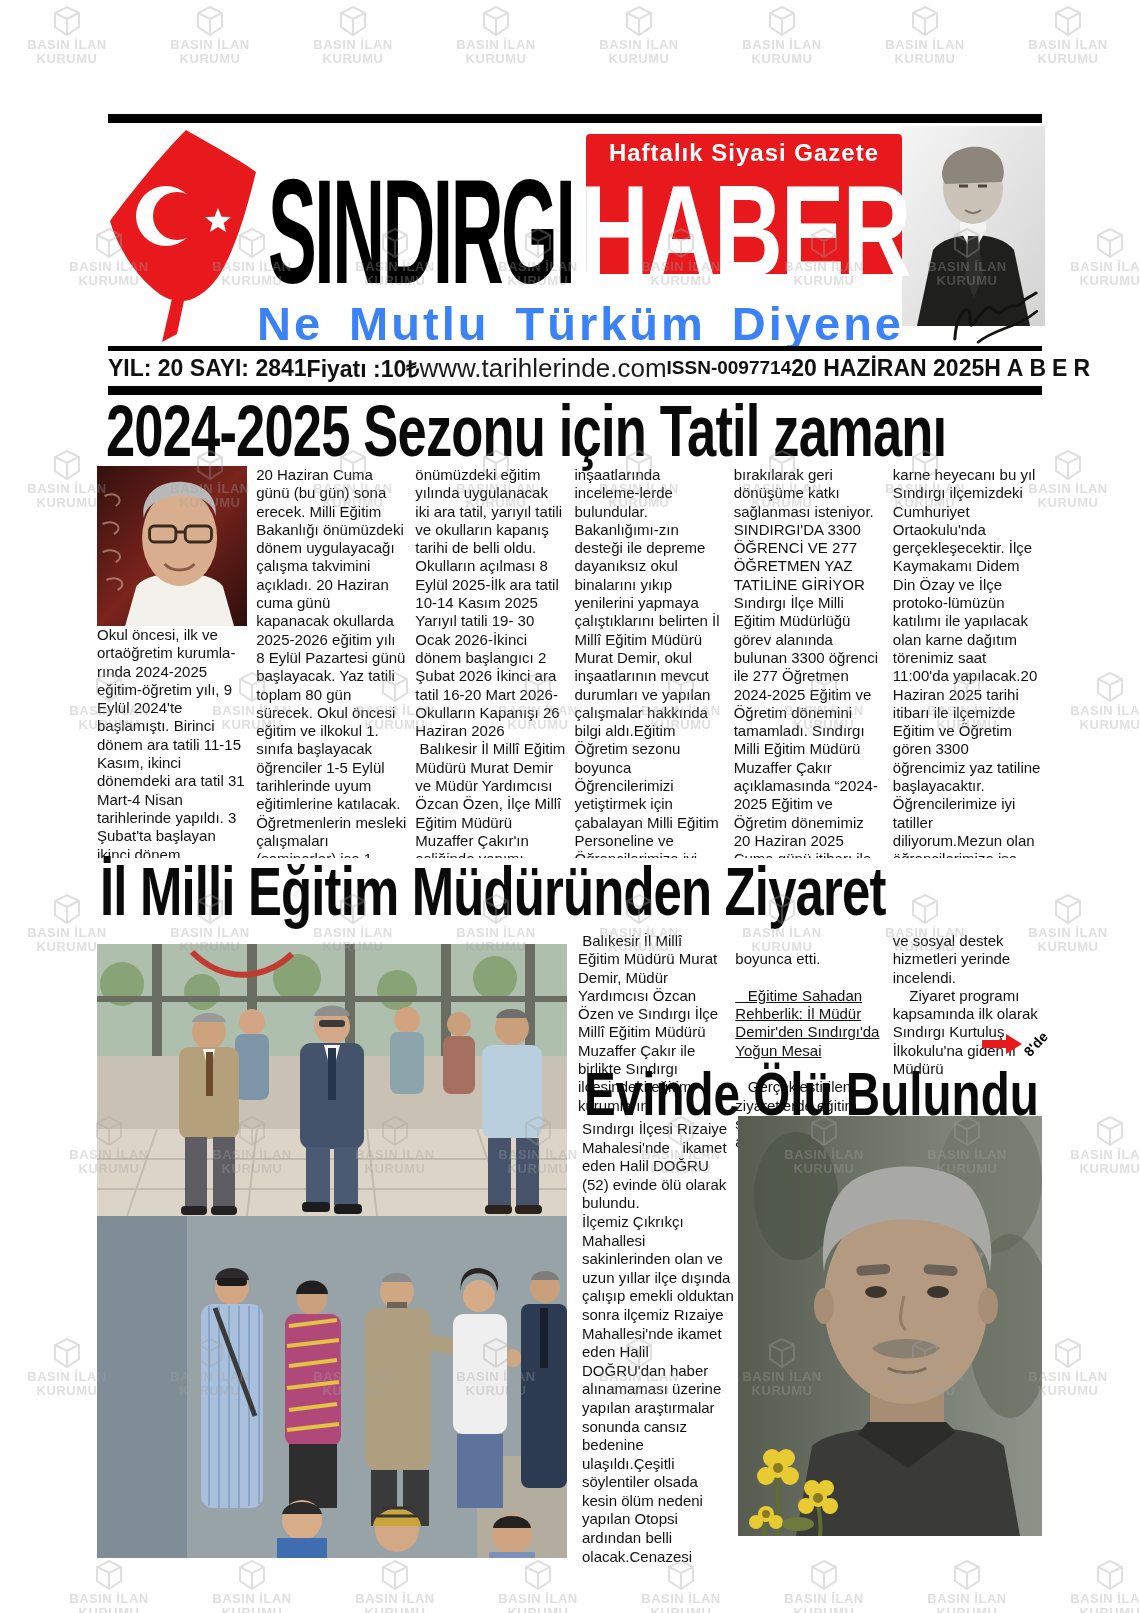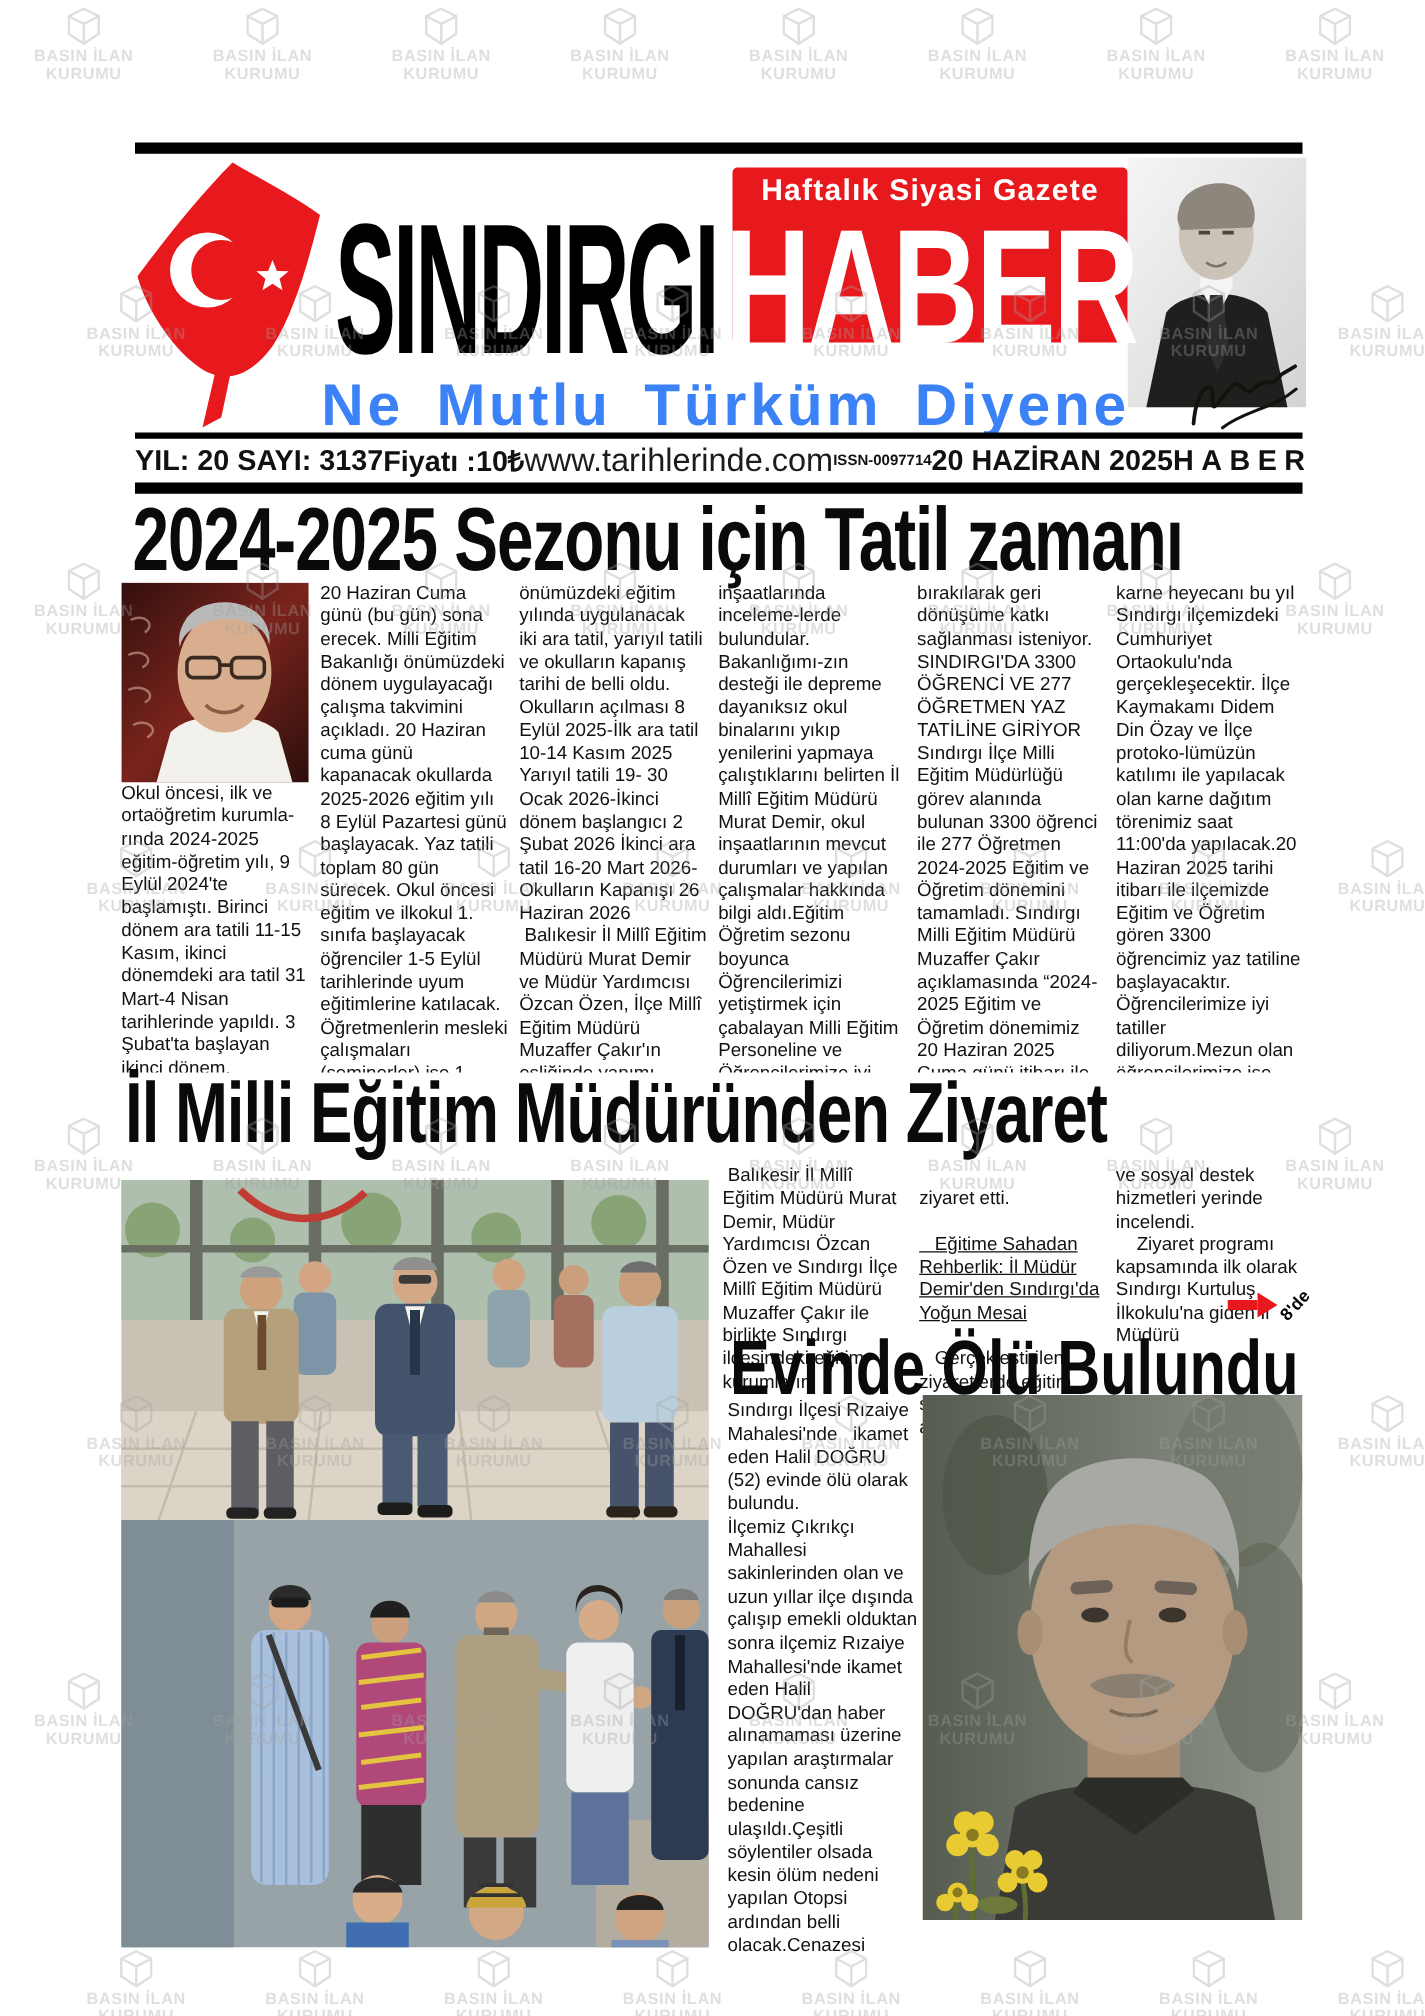--- a/index.html
+++ b/index.html
@@ -22,21 +22,21 @@
   .haber-title{color:#fff;font-weight:700;font-size:92px;letter-spacing:-2px;line-height:.95;
       transform:scale(1.04,1.42);transform-origin:center top;margin-top:2px;}
   .ataturk{position:absolute;left:902px;top:126px;width:143px;height:200px;}
   .signature{position:absolute;left:946px;top:290px;width:100px;height:62px;transform:rotate(-12deg);}
   .slogan{position:absolute;left:112px;top:296px;width:792px;text-align:right;font-size:47px;
       font-weight:700;letter-spacing:3px;word-spacing:10px;color:#3b82f6;}
   .rule1{position:absolute;left:108px;top:346px;width:934px;height:5px;background:#000;}
   .infobar{position:absolute;left:108px;top:353px;width:934px;height:30px;display:flex;
       align-items:center;justify-content:space-between;font-weight:700;font-size:23px;white-space:nowrap;}
   .infobar .site{font-weight:400;font-size:26px;color:#1c1c1c;}
-  .infobar .issn{font-size:12px;text-align:right;}
+  .infobar .issn{font-size:19px;text-align:right;}
   .infobar .day{letter-spacing:6px;}
   .bar2{position:absolute;left:108px;top:386px;width:934px;height:9px;background:#000;}
   
   .h1,.h2,.h3{position:absolute;font-weight:700;white-space:nowrap;color:#0a0a0a;transform-origin:left top;}
   .h1{left:106px;top:390px;font-size:64px;letter-spacing:-1px;transform:scale(.82,1.12);}
   .h2{left:100px;top:852px;font-size:62px;letter-spacing:-1px;transform:scale(.82,1.1);}
   .h3{left:584px;top:1058px;font-size:56px;letter-spacing:0;transform:scale(.85,1.1);}
   
   .article1{position:absolute;left:97px;top:466px;width:946px;height:392px;display:flex;gap:9px;overflow:hidden;}
   .a1col{flex:1;min-width:0;font-size:15px;line-height:1.22;white-space:pre-line;overflow:hidden;}
@@ -97,21 +97,21 @@
   </svg>
   <svg class="signature" viewBox="0 0 100 62">
     <path d="M6,40 C14,12 30,6 25,24 C21,38 32,24 41,18 C52,10 49,30 60,22 C70,15 72,26 83,16 L95,12" stroke="#14120e" stroke-width="3" fill="none" stroke-linecap="round"></path>
     <path d="M28,48 C48,38 70,42 92,30" stroke="#14120e" stroke-width="2.5" fill="none" stroke-linecap="round"></path>
   </svg>
 
   <div class="slogan">Ne Mutlu Türküm Diyene</div>
   <div class="rule1"></div>
 
   <div class="infobar">
-    <span>YIL: 20 SAYI: 3137</span>
+    <span>YIL: 20 SAYI: 2841</span>
     <span>Fiyatı :10₺</span>
     <span class="site">www.tarihlerinde.com</span>
     <span class="issn">ISSN-0097714</span>
     <span>20 HAZİRAN  2025</span>
     <span class="day">HABER</span>
   </div>
   <div class="bar2"></div>
 
   <div class="h1">2024-2025 Sezonu için Tatil zamanı</div>
 
@@ -251,21 +251,21 @@
     <path d="M276,310 C278,288 322,288 324,310 L276,310 Z" fill="#caa53a"></path>
     <path d="M280,300 L320,300 M286,292 L314,292" stroke="#333" stroke-width="3"></path>
     <circle cx="415" cy="318" r="20" fill="#d0a480"></circle>
     <path d="M396,312 C398,296 432,296 434,312 L396,312 Z" fill="#222"></path>
     <rect x="392" y="336" width="46" height="6" fill="#7d92b8"></rect>
   </svg>
 
   <div class="article2">
     <div class="a2col">&nbsp;Balıkesir İl Millî Eğitim Müdürü Murat Demir, Müdür Yardımcısı Özcan Özen ve Sındırgı İlçe Millî Eğitim Müdürü Muzaffer Çakır ile birlikte Sındırgı ilçesindeki eğitim kurumlarını</div>
     <div class="a2col">
-      <span style="display:block;">ziyaret etti.</span>
+      <span style="display:block;">boyunca etti.</span>
       <span class="subhead">&nbsp;&nbsp;&nbsp;Eğitime Sahadan Rehberlik: İl Müdür Demir'den  Sındırgı'da Yoğun Mesai</span>
       <span style="display:block;white-space:pre-line;">&nbsp;&nbsp;&nbsp;Gerçekleştirilen ziyaretlerde eğitim süreçleri, fiziki altyapılar</span>
     </div>
     <div class="a2col">ve sosyal destek hizmetleri yerinde incelendi.
 &nbsp;&nbsp;&nbsp;&nbsp;Ziyaret programı kapsamında ilk olarak Sındırgı Kurtuluş İlkokulu'na giden İl Müdürü</div>
   </div>
 
   <div class="jump">
     <svg width="40" height="20" viewBox="0 0 40 20">
       <rect x="0" y="6" width="24" height="8" fill="#e8191c"></rect>

